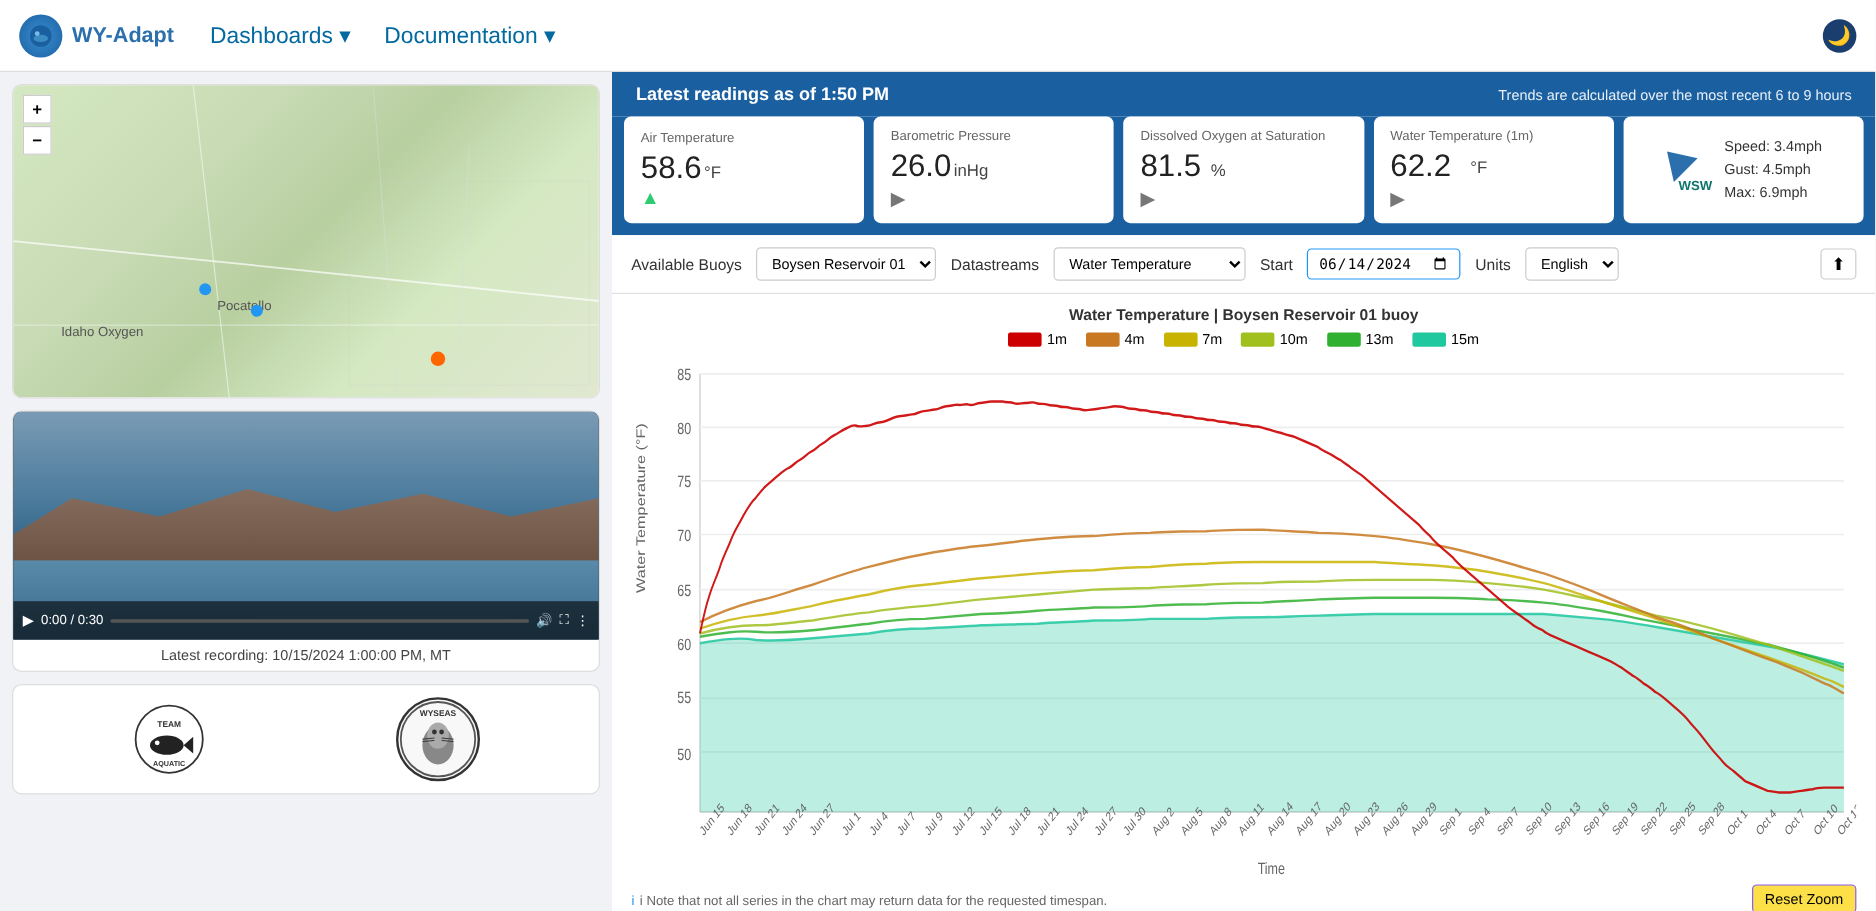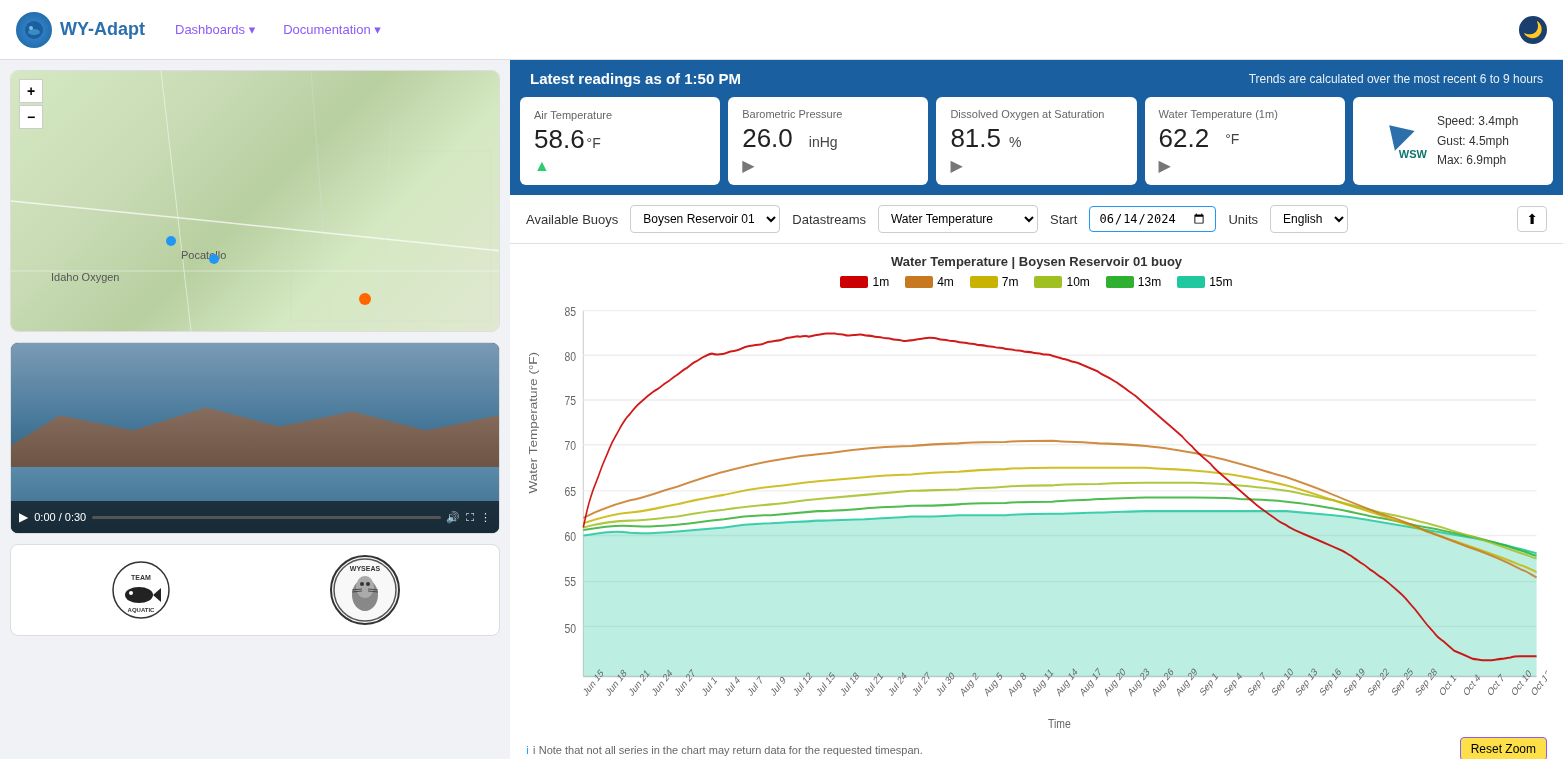--- a/index.html
+++ b/index.html
@@ -26,23 +26,23 @@
     .brand-logo {
       width: 36px; height: 36px;
       background: radial-gradient(circle, #3a8fd1, #1a5fa0);
       border-radius: 50%;
       display: flex; align-items: center; justify-content: center;
       color: white; font-size: 14px;
     }
     .nav-links { display: flex; gap: 8px; }
     .nav-link {
       padding: 6px 10px;
-      color: #8b5cf6;
+      color: #0369a1;
       cursor: pointer;
-      font-size: 13px;
+      font-size: 19px;
       border-radius: 3px;
     }
     .nav-spacer { flex: 1; }
     .moon-icon {
       width: 28px; height: 28px;
       background: #1a3f6f;
       border-radius: 50%;
       display: flex; align-items: center; justify-content: center;
       color: #aad4f5; font-size: 16px;
     }
@@ -414,20 +414,21 @@
         </div>
         <div class="video-controls">
           <span class="play-btn">▶</span>
           <span class="time-display">0:00 / 0:30</span>
           <div class="video-progress"></div>
           <span>🔊</span>
           <span>⛶</span>
           <span>⋮</span>
         </div>
       </div>
+      <div class="video-caption">Latest recording: 10/15/2024 1:00:00 PM, MT</div>
     </div>
 
     <div class="logos-card">
       <div class="logo-fish">
         <svg width="60" height="60" viewBox="0 0 60 60">
           <circle cx="30" cy="30" r="28" fill="none" stroke="#333" stroke-width="1.5"></circle>
           <text x="30" y="20" text-anchor="middle" font-size="7" font-weight="bold" fill="#333">TEAM</text>
 
           <ellipse cx="28" cy="35" rx="14" ry="8" fill="#222"></ellipse>
           <polygon points="42,35 50,28 50,42" fill="#222"></polygon>
@@ -470,21 +471,21 @@
             <span class="stat-value">58.6</span>
             <span class="stat-unit">°F</span>
           </div>
           <span class="stat-trend trend-up">▲</span>
         </div>
       </div>
 
       <div class="stat-card">
         <div class="stat-info">
           <span class="stat-label">Barometric Pressure</span>
-          <div style="display:flex;align-items:baseline;gap:16px">
+          <div style="display:flex;align-items:baseline;gap:2px">
             <span class="stat-value">26.0</span>
             <span class="stat-unit">inHg</span>
           </div>
           <span class="stat-trend trend-right">▶</span>
         </div>
       </div>
 
       <div class="stat-card">
         <div class="stat-info">
           <span class="stat-label">Dissolved Oxygen at Saturation</span>

